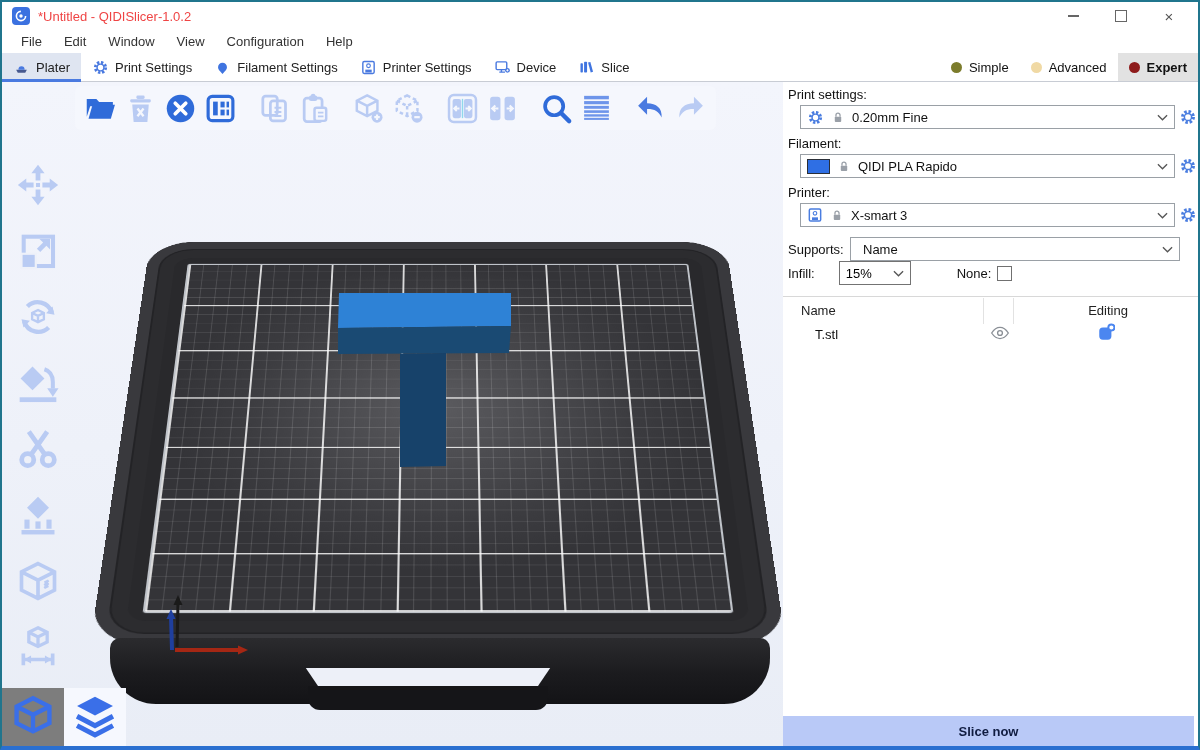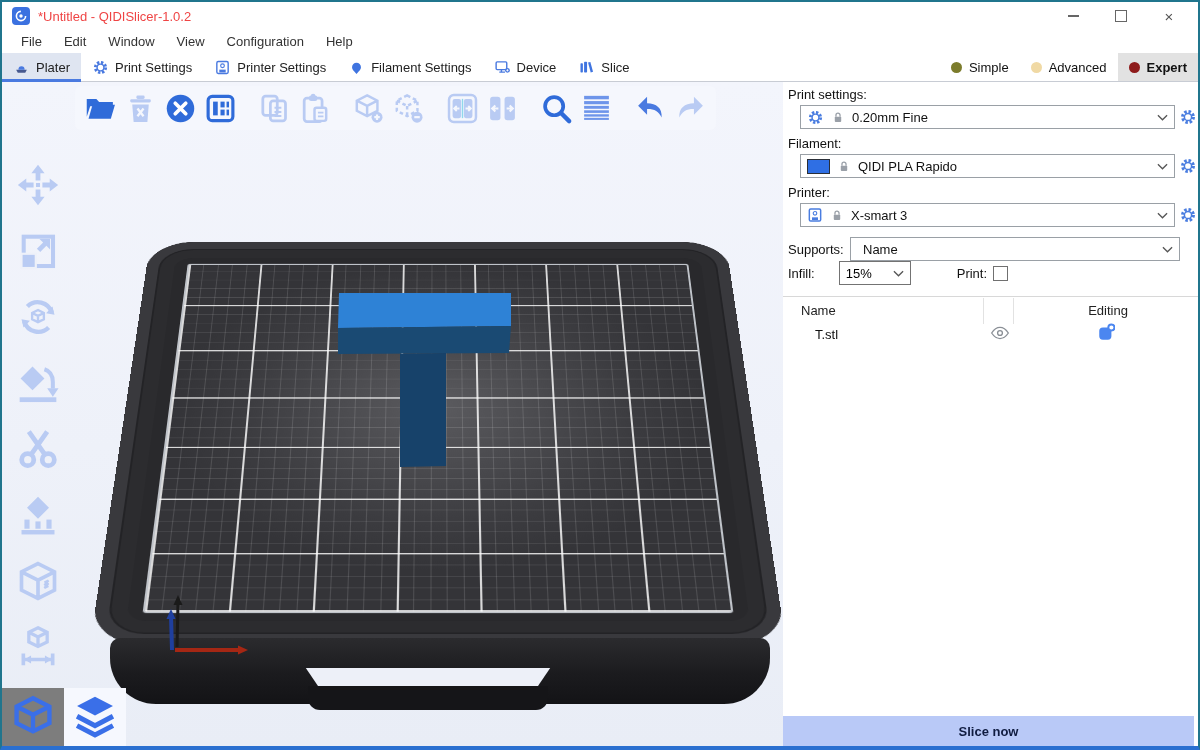--- a/index.html
+++ b/index.html
@@ -156,34 +156,34 @@
         <svg viewBox="0 0 24 24">
             <circle cx="12" cy="12" r="7.3" fill="none" stroke="#4a7ae0" stroke-width="4" stroke-dasharray="3.3 2.4"></circle>
             <circle cx="12" cy="12" r="4.8" fill="none" stroke="#4a7ae0" stroke-width="2"></circle>
           </svg>
       </span>
       <span>Print Settings</span>
     </div>
     <div class="tab">
       <span class="ticon">
         <svg viewBox="0 0 24 24">
+            <path d="M12 21c-4.2-4.2-6.3-6.8-6.3-9.4a6.3 6.3 0 0 1 12.6 0C18.3 14.2 16.2 16.8 12 21z" fill="#3f74e0"></path>
+          </svg>
+      </span>
+      <span>Filament Settings</span>
+    </div>
+    <div class="tab">
+      <span class="ticon">
+        <svg viewBox="0 0 24 24">
             <rect x="4" y="3.5" width="16" height="17" rx="2" fill="none" stroke="#4a7ae0" stroke-width="2"></rect>
             <rect x="7.5" y="15" width="9" height="4" fill="#4a7ae0"></rect>
             <circle cx="12" cy="9.5" r="2.6" fill="none" stroke="#4a7ae0" stroke-width="1.6"></circle>
           </svg>
       </span>
       <span>Printer Settings</span>
-    </div>
-    <div class="tab">
-      <span class="ticon">
-        <svg viewBox="0 0 24 24">
-            <path d="M12 21c-4.2-4.2-6.3-6.8-6.3-9.4a6.3 6.3 0 0 1 12.6 0C18.3 14.2 16.2 16.8 12 21z" fill="#3f74e0"></path>
-          </svg>
-      </span>
-      <span>Filament Settings</span>
     </div>
     <div class="tab">
       <span class="ticon">
         <svg viewBox="0 0 24 24">
             <rect x="3" y="4" width="15" height="11" rx="1.5" fill="none" stroke="#4a7ae0" stroke-width="2"></rect>
             <path d="M7.5 18.5h8M10.5 15v3.5" stroke="#4a7ae0" stroke-width="2"></path>
             <circle cx="19" cy="16" r="3.4" fill="#4a7ae0"></circle>
             <path d="M19 14.4v3.2M17.4 16h3.2" stroke="#fff" stroke-width="1.2"></path>
           </svg>
       </span>
@@ -518,21 +518,21 @@
 
       <div class="inf-row">
         <span class="lbl">Infill:</span>
         <div class="combo-sm">
           <span class="val">15%</span>
           <svg class="chev" width="11" height="7" viewBox="0 0 12 7">
               <polyline points="1,1 6,6 11,1" fill="none" stroke="#555" stroke-width="1.4"></polyline>
             </svg>
         </div>
         <span class="brim-wrap">
-          <span class="lbl">Print:</span>
+          <span class="lbl">None:</span>
           <span class="checkbox"></span>
         </span>
       </div>
 
       <div class="objlist">
         <span class="vline" style="left:200px"></span>
         <span class="vline" style="left:230px"></span>
         <span class="col-name">Name</span>
         <span class="col-edit">Editing</span>
         <span class="row-name">T.stl</span>

